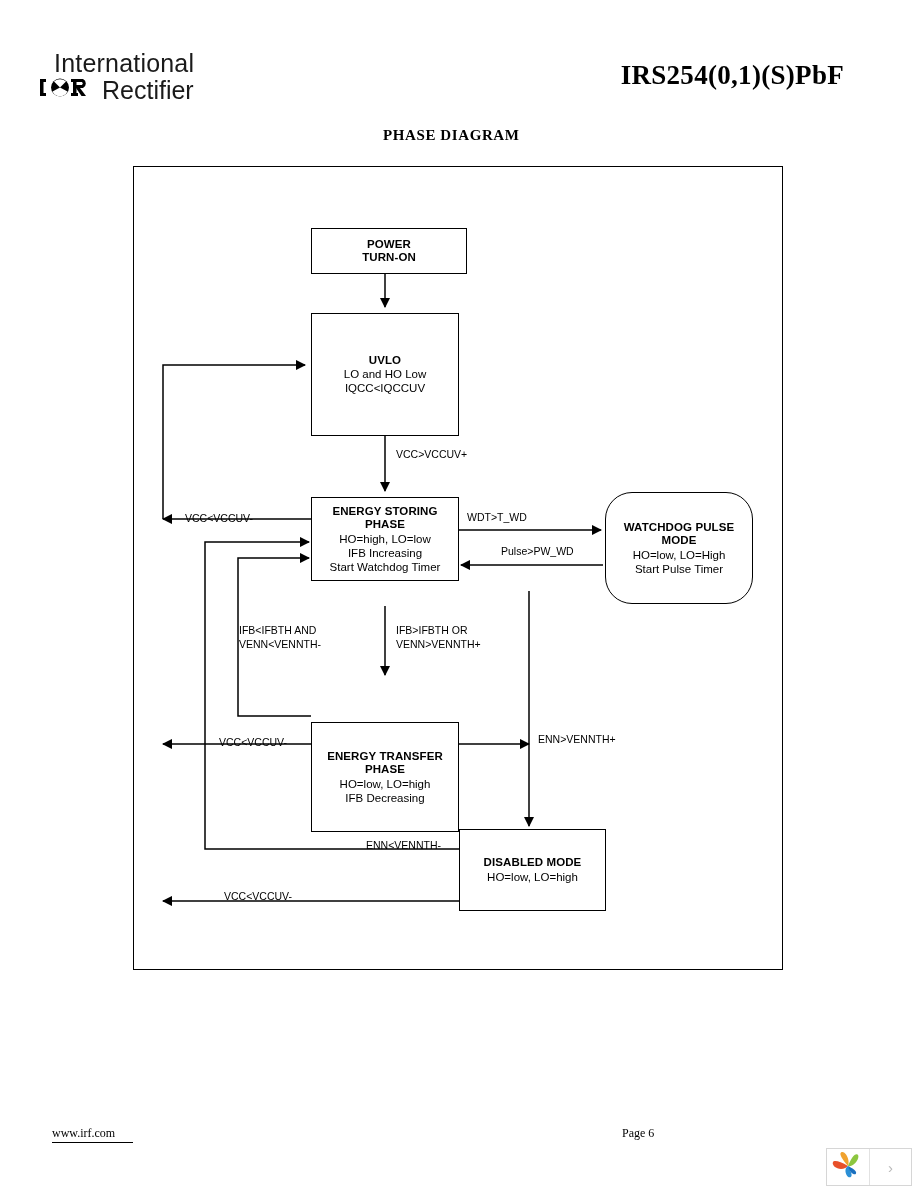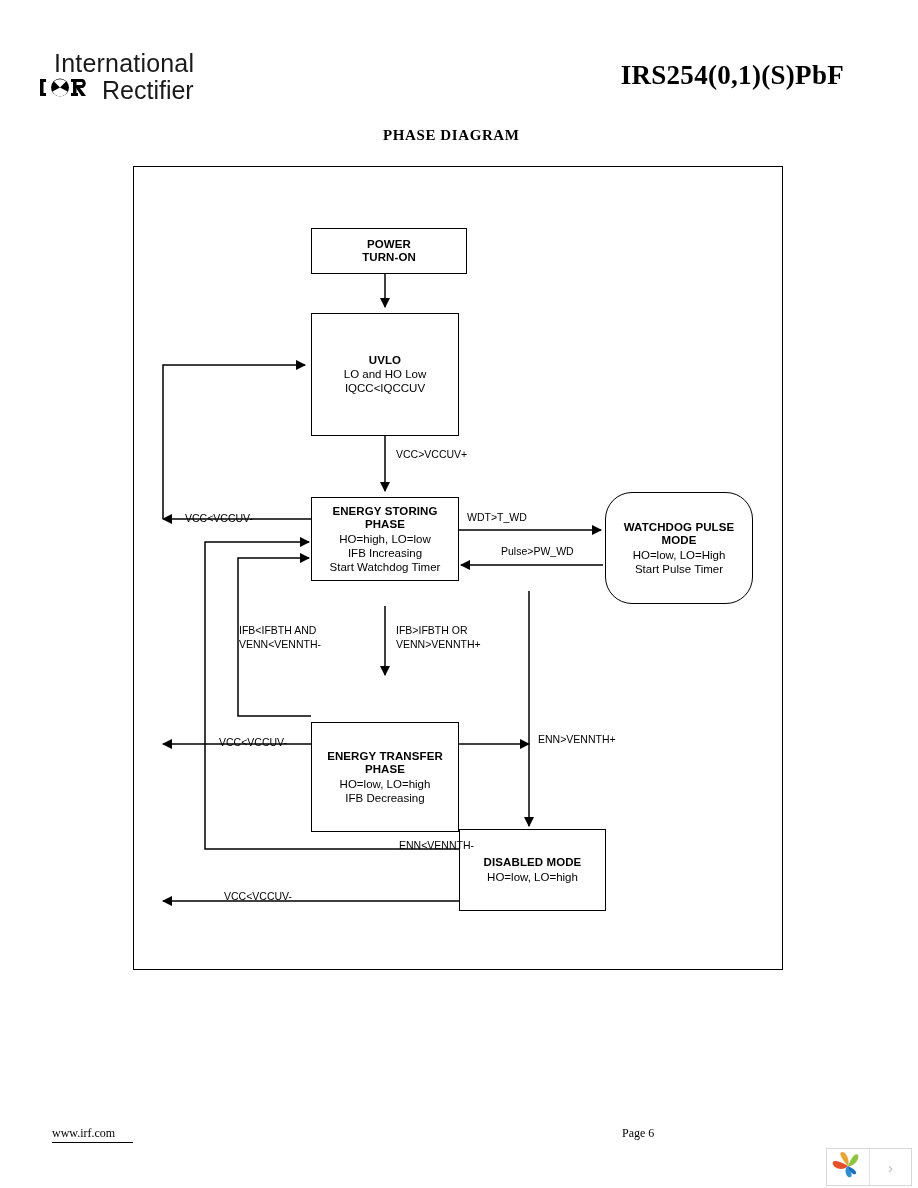--- a/index.html
+++ b/index.html
@@ -210,21 +210,21 @@
 <div class="abs edge-label" style="left:239px;top:624px;">IFB&lt;IFBTH AND</div>
 <div class="abs edge-label" style="left:239px;top:638px;">VENN&lt;VENNTH-</div>
 
 <div class="abs edge-label" style="left:396px;top:624px;">IFB&gt;IFBTH OR</div>
 <div class="abs edge-label" style="left:396px;top:638px;">VENN&gt;VENNTH+</div>
 
 <div class="abs edge-label" style="left:219px;top:736px;">VCC&lt;VCCUV-</div>
 
 <div class="abs edge-label" style="left:538px;top:733px;">ENN&gt;VENNTH+</div>
 
-<div class="abs edge-label" style="left:376px;top:839px;padding-left:23px;">ENN&lt;VENNTH-</div>
+<div class="abs edge-label" style="left:343px;top:839px;padding-left:23px;">ENN&lt;VENNTH-</div>
 
 <div class="abs edge-label" style="left:224px;top:890px;">VCC&lt;VCCUV-</div>
 
 <a class="abs" id="footer-url" href="#" style="text-decoration:none;color:#000;">www.irf.com</a>
 <div class="abs" id="footer-page">Page 6</div>
 
 <div class="abs" id="corner-widget">
   <div id="corner-logo-cell">
     <svg width="42" height="34" viewBox="0 0 42 34" xmlns="http://www.w3.org/2000/svg">
       <path d="M21 17 C13 12 7 11 6 13 C4.5 16 9 20 14 20 C17 20 20 18.5 21 17 Z" fill="#e8502a"></path>

